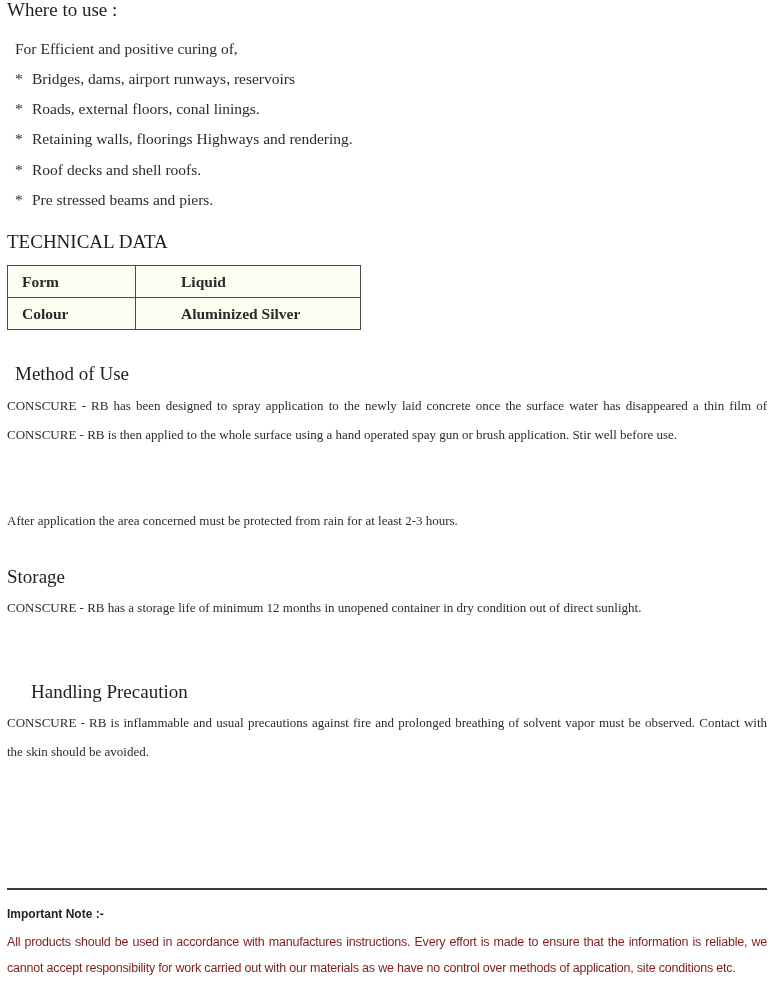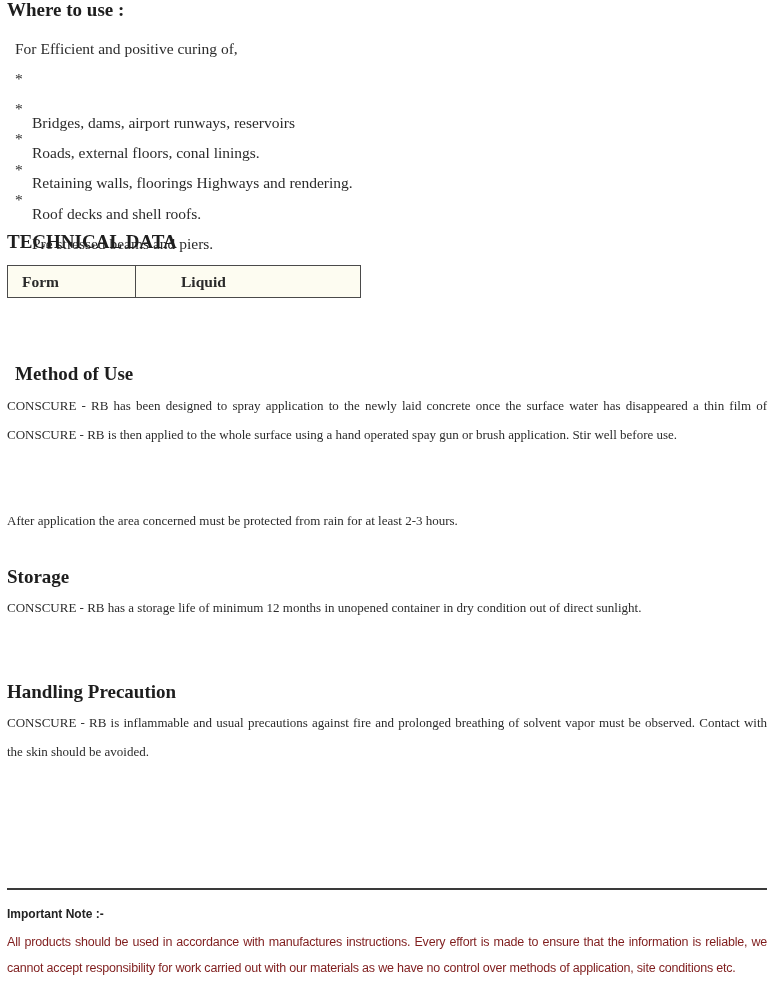--- a/index.html
+++ b/index.html
@@ -4,29 +4,29 @@
 <style>
   html, body { margin: 0; padding: 0; background: #ffffff; }
   body {
     width: 770px; height: 1005px; position: relative; overflow: hidden;
     font-family: "DejaVu Serif", "Liberation Serif", serif;
     color: #2a2a2a;
   }
   .h {
     position: absolute; left: 7px; margin: 0;
     font-family: "Liberation Serif", serif;
-    font-weight: bold; font-size: 19px; color: #1e1e1e; text-align: center;
+    font-weight: normal; font-size: 19px; color: #1e1e1e; text-align: center;
   }
   .t {
     position: absolute; left: 7px; margin: 8px;
     font-family: "Liberation Serif", serif;
     font-size: 15.5px; color: #2b2b2b; white-space: nowrap;
   }
   .bullet-star { position: absolute; left: 7px; }
-  .bullet-text { position: absolute; left: 24px; margin-top: 44px; }
+  .bullet-text { position: absolute; left: 24px; }
   .para {
     position: absolute; left: 7px; width: 760px; margin: 0;
     font-family: "Liberation Serif", serif;
     font-size: 13px; line-height: 28.5px; color: #2b2b2b;
     text-align: justify; text-align-last: left;
   }
   table.tech {
     position: absolute; left: 7px; top: 265px;
     width: 354px; border-collapse: collapse; background: #fdfcf1;
   }
@@ -82,28 +82,32 @@
   </div>
 </div>
 
 <h2 class="h" style="top:231px;">TECHNICAL DATA</h2>
 <table class="tech" style="background: rgb(253, 252, 241);">
   <tbody>
       <tr>
     <td class="k">Form</td>
     <td class="v">Liquid</td>
   </tr>
+  <tr>
+    <td class="k">Colour</td>
+    <td class="v">Aluminized Silver</td>
+  </tr>
 </tbody>
   </table>
 
 <h2 class="h" style="top:363px;margin-left:8px;">Method of Use</h2>
 <p class="para" style="top:392px;">CONSCURE - RB has been designed to spray application to the newly laid concrete once the surface water has disappeared a thin film of CONSCURE - RB is then applied to the whole surface using a hand operated spay gun or brush application. Stir well before use.</p>
 <p class="para" style="top:507px;">After application the area concerned must be protected from rain for at least 2-3 hours.</p>
 
 <h2 class="h" style="top:566px;">Storage</h2>
 <p class="para" style="top:594px;">CONSCURE - RB has a storage life of minimum 12 months in unopened container in dry condition out of direct sunlight.</p>
 
-<h2 class="h" style="top:681px;">Handling Precaution</h2>
+<h2 class="h" style="top:681px;margin-left:24px;">Handling Precaution</h2>
 <p class="para" style="top:709px;">CONSCURE - RB is inflammable and usual precautions against fire and prolonged breathing of solvent vapor must be observed. Contact with the skin should be avoided.</p>
 
 <div class="rule"></div>
 <p class="note-title">Important Note :-</p>
 <p class="note-text">All products should be used in accordance with manufactures instructions. Every effort is made to ensure that the information is reliable, we cannot accept responsibility for work carried out with our materials as we have no control over methods of application, site conditions etc.</p>
 
 </body></html>

